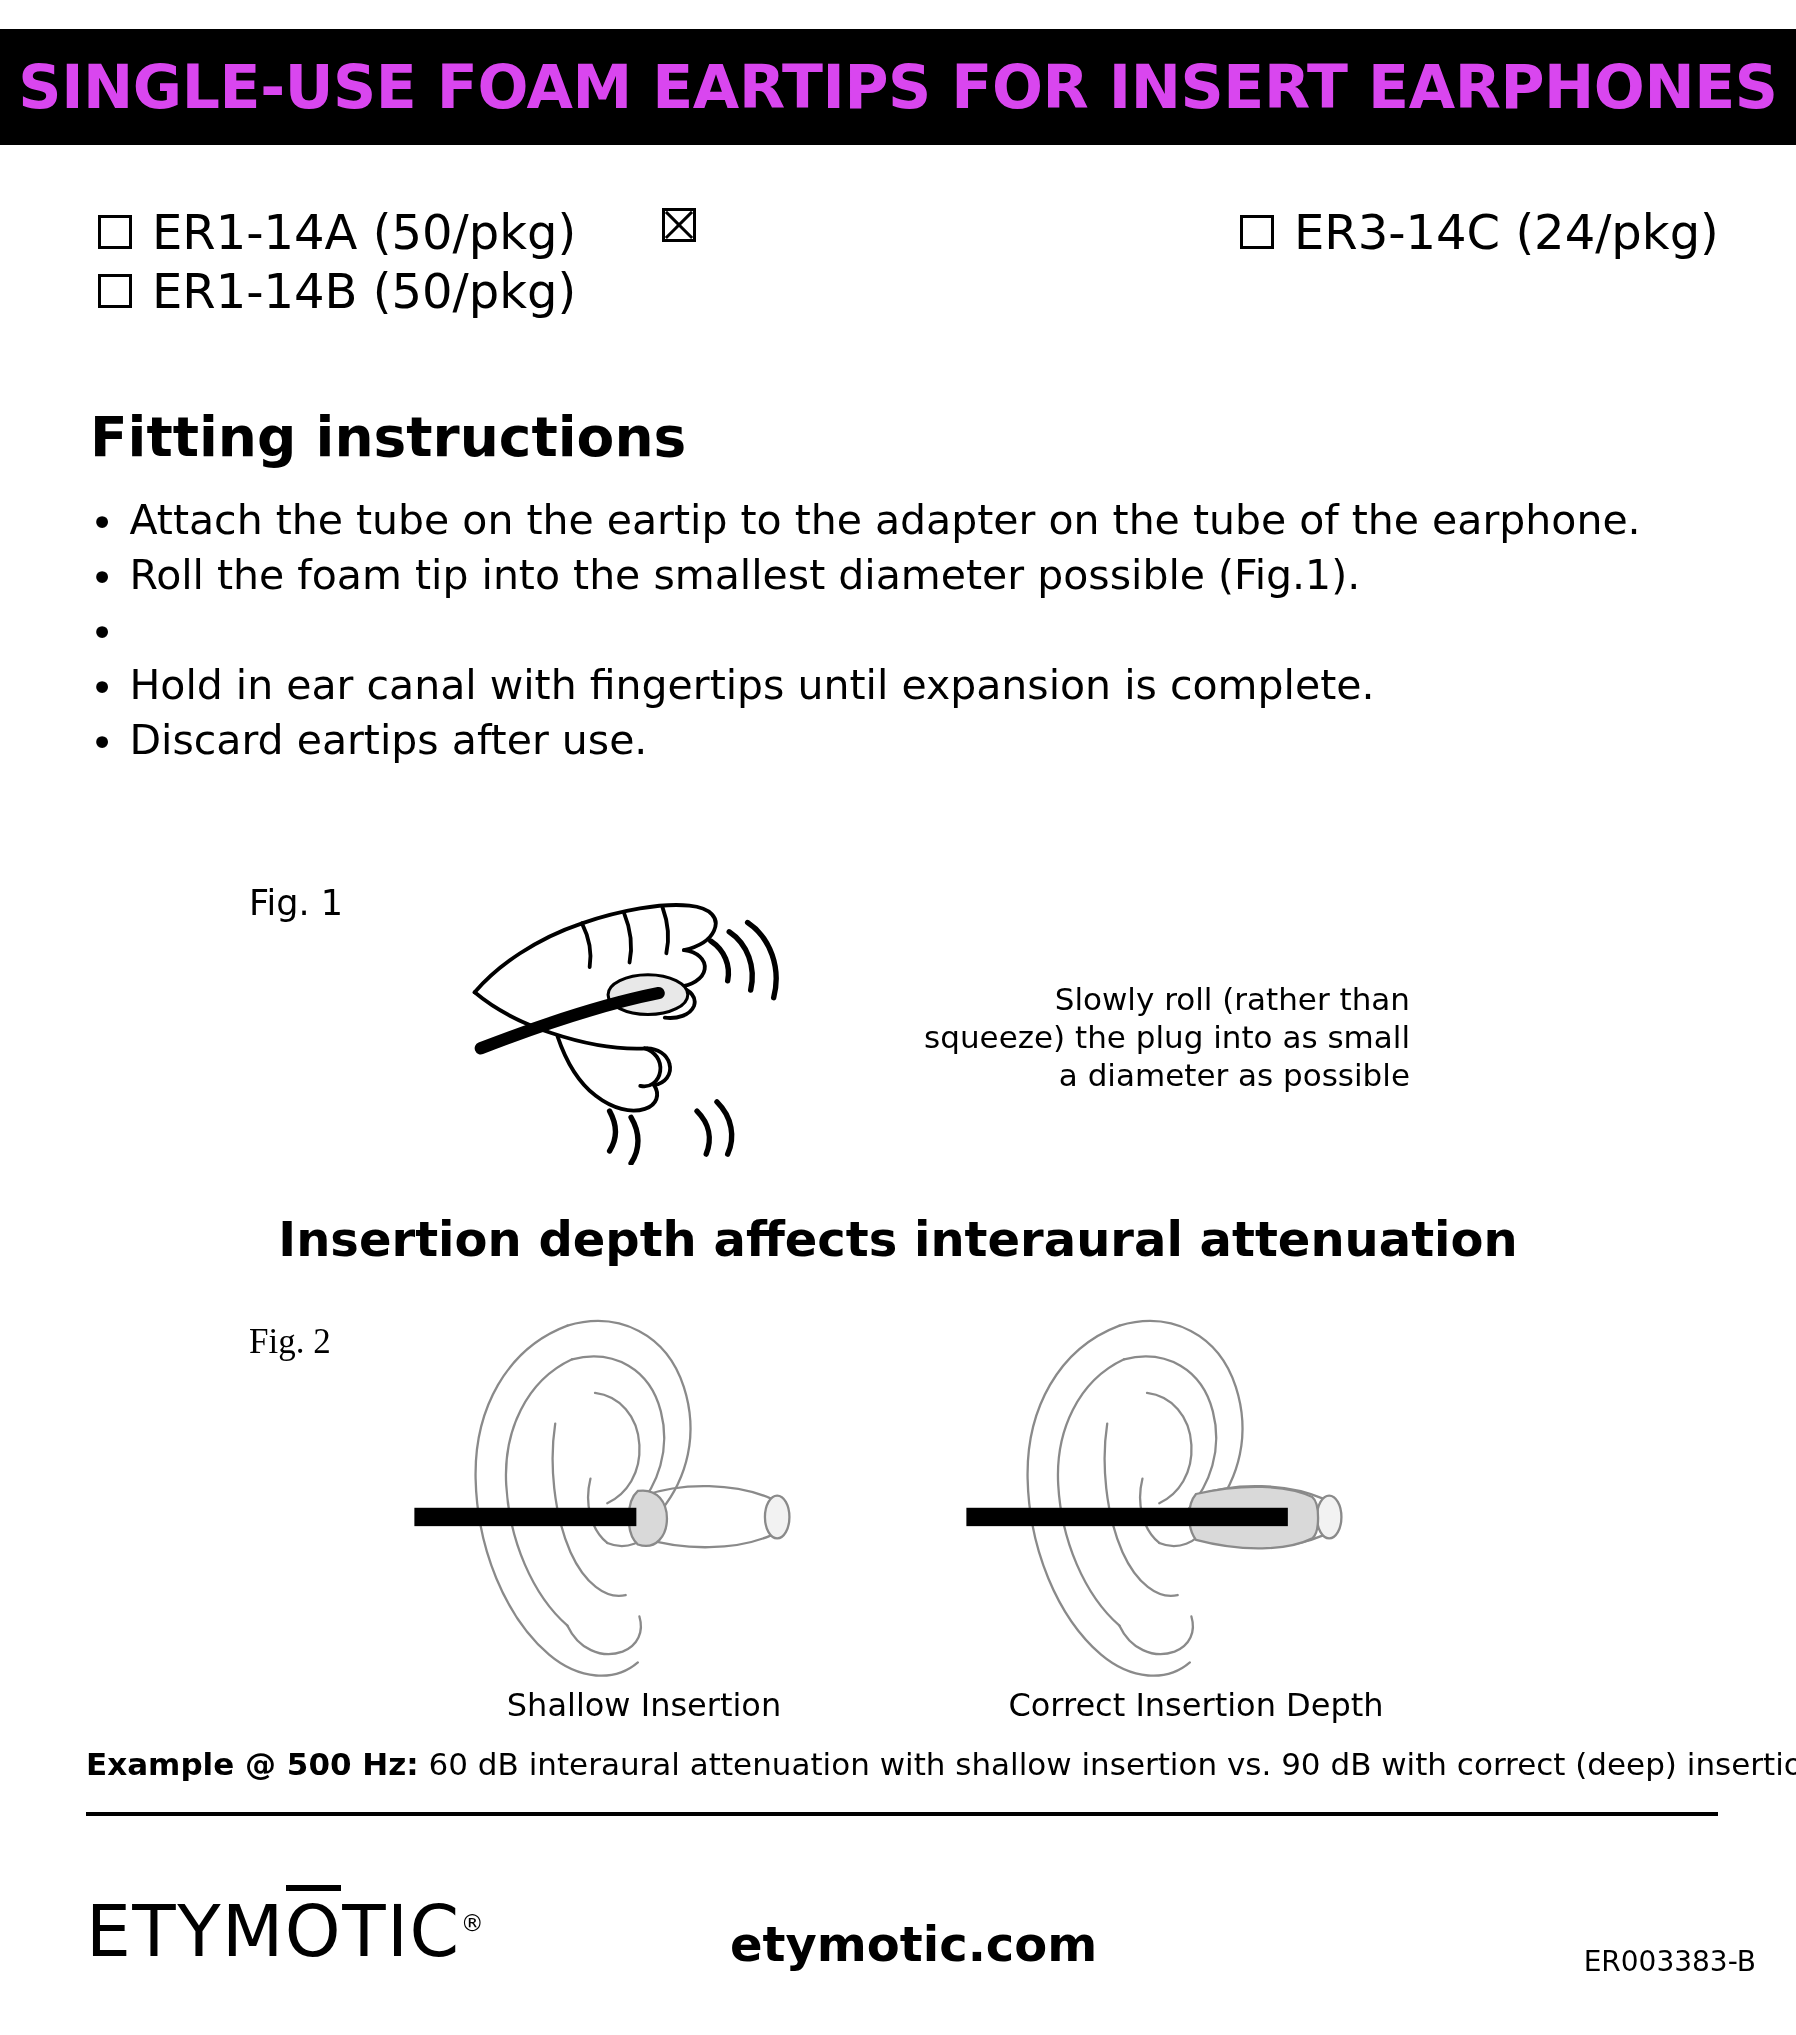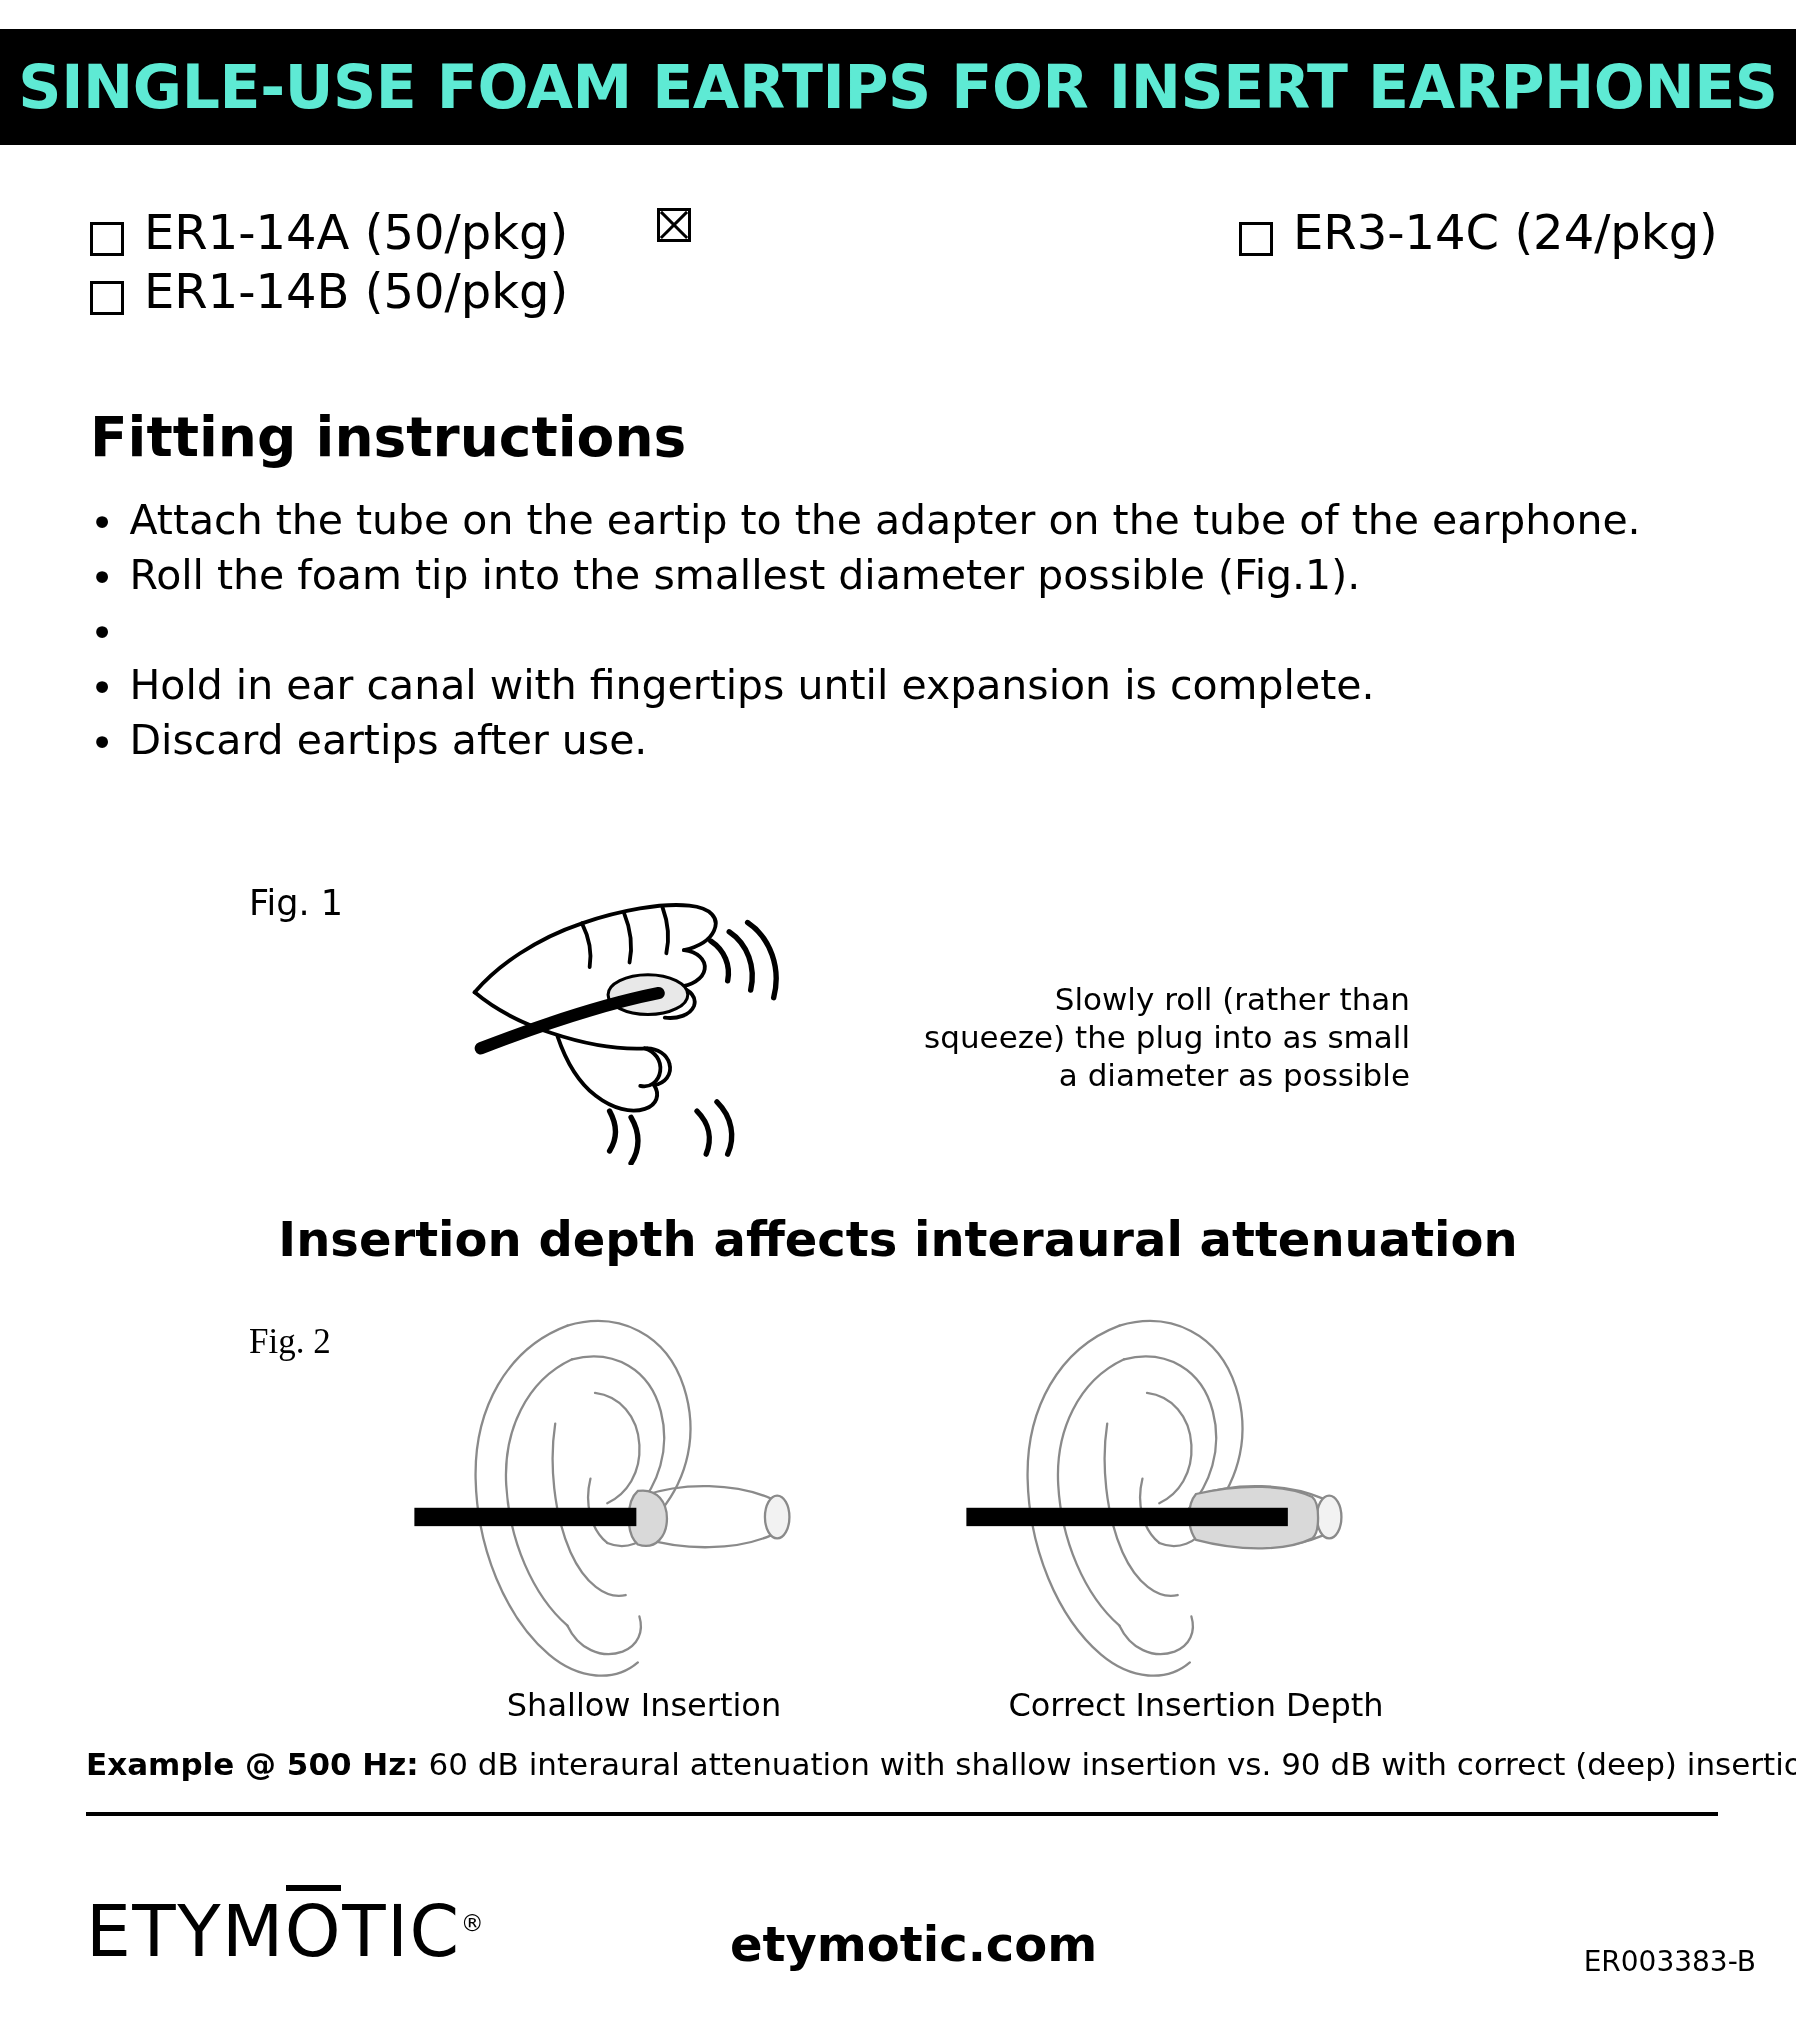--- a/index.html
+++ b/index.html
@@ -22,21 +22,21 @@
     left: 0;
     top: 29px;
     width: 1796px;
     height: 116px;
     background: #000000;
     display: flex;
     align-items: center;
     justify-content: center;
   }
   .banner-title {
-    color: #5eead4;
+    color: #d946ef;
     font-family: "DejaVu Sans", sans-serif;
     font-weight: bold;
     font-size: 60px;
     letter-spacing: -0.4px;
     white-space: nowrap;
   }
 
   
   .checkbox-area {
     position: absolute;
@@ -44,21 +44,22 @@
     top: 208px;
     width: 1625px;
   }
   .cb-row {
     display: flex;
     align-items: flex-start;
     margin-bottom: 10.7px;
   }
   .cb-cell {
     display: flex;
-    align-items: flex-end;
+    align-items: center;
+    margin-left: 8px;
   }
   .cb-cell.col1 { width: 567px; }
   .cb-cell.col2 { width: 582px; }
   .cb-cell.col3 { width: 475px; }
 
   .checkbox {
     width: 34px;
     height: 34px;
     border: 3.1px solid #000;
     box-sizing: border-box;

